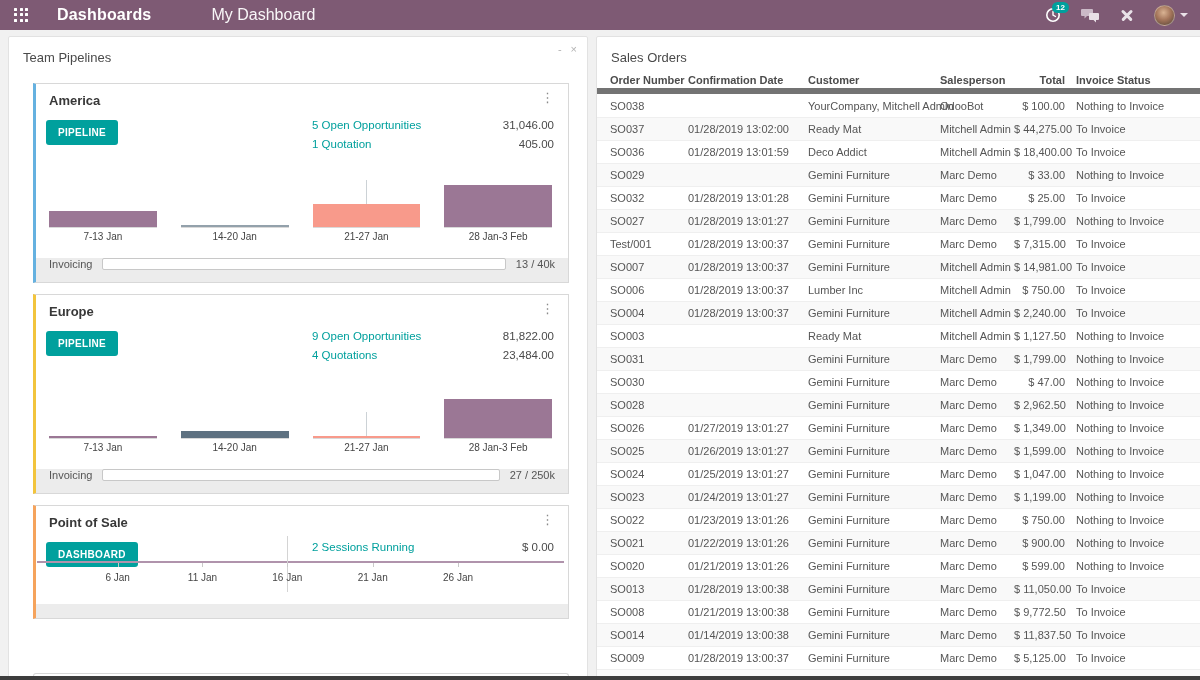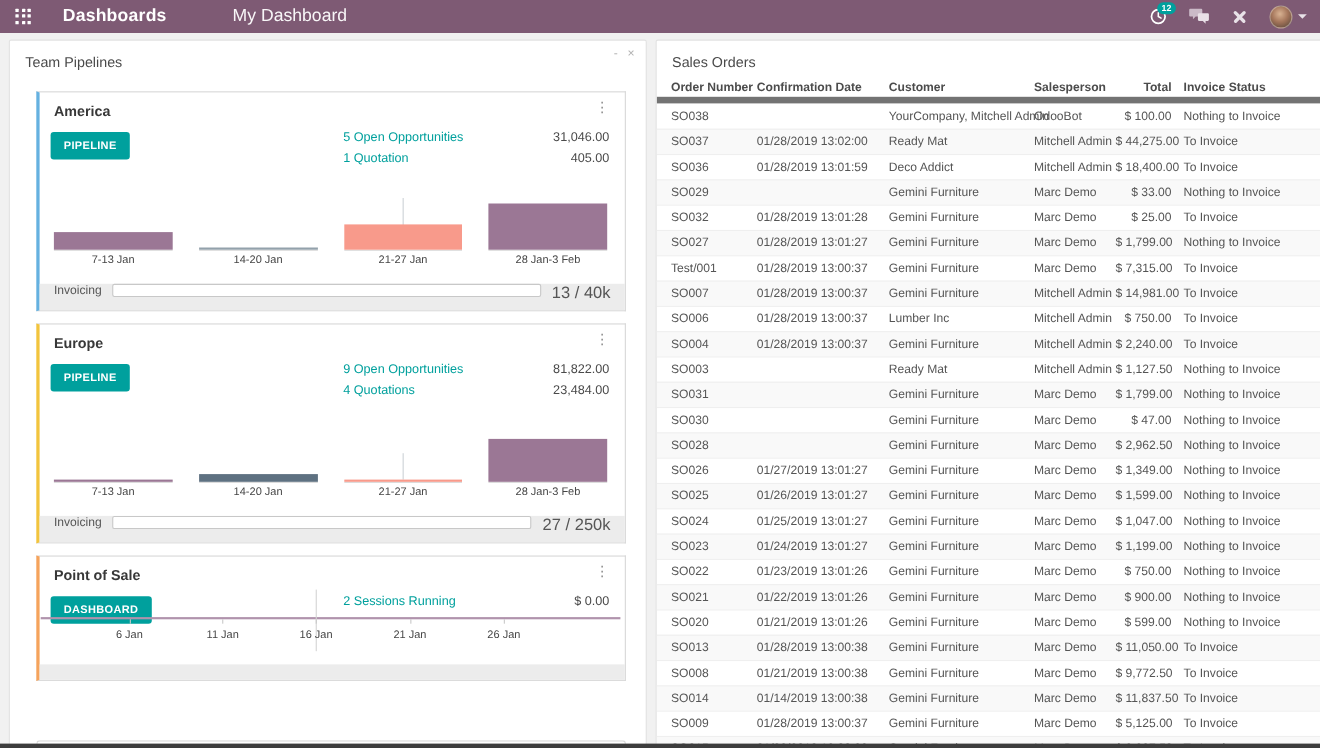--- a/index.html
+++ b/index.html
@@ -8,21 +8,21 @@
   .page { position:relative; width:1200px; height:680px; }
 
   
   .navbar { position:absolute; top:0; left:0; width:1200px; height:30px;
     background:#7e5a74; display:flex; align-items:center; color:#fff; z-index:20; }
   .apps-grid { width:15px; height:15px; margin-left:14px; display:grid;
     grid-template-columns:repeat(3,4px); grid-template-rows:repeat(3,4px); gap:1.5px; cursor:pointer; }
   .apps-grid i { background:#fff; width:3px; height:3px; border-radius:0.5px; }
   .brand { font-size:16px; font-weight:bold; margin-left:28px; letter-spacing:.2px; cursor:pointer; }
   .nav-menu-item { font-size:16px; margin-left:60px; color:rgba(255,255,255,.95); cursor:pointer; }
-  .nav-right { margin-left:auto; display:flex; align-items:flex-start; gap:17px; padding-right:12px; }
+  .nav-right { margin-left:auto; display:flex; align-items:center; gap:17px; padding-right:12px; }
   .nav-ic { position:relative; width:20px; height:20px; display:flex; align-items:center;
     justify-content:center; cursor:pointer; }
   .badge { position:absolute; top:-3px; left:9px; background:#00a09d; color:#fff;
     font-size:8px; font-weight:bold; border-radius:7px; padding:1px 4px; line-height:9px; }
   .tool-x { position:relative; width:16px; height:16px; }
   .tool-x span { position:absolute; top:7px; left:1px; width:14px; height:2.6px;
     background:#e9e2e8; border-radius:2px; }
   .tool-x span:first-child { transform:rotate(45deg); }
   .tool-x span:last-child  { transform:rotate(-45deg); }
   .user { display:flex; align-items:center; gap:5px; cursor:pointer; }
@@ -83,21 +83,21 @@
     font-size:10px; color:#454545; }
   .xhair-line { position:absolute; left:47.5%; top:8px; height:56px; width:1px; background:#d4d4d4; }
 
   
   .card-footer { position:absolute; left:0; right:0; bottom:0; height:24px;
     background:#ececec; display:flex; padding:0 13px; gap:10px; }
   .card-footer .flabel { font-size:11px; color:#555; }
   .progress { flex:1 1 auto; height:12px; background:#fff; border:1px solid #c8c8c8;
     border-radius:2px; overflow:hidden; cursor:pointer; }
   .progress .fill { height:100%; background:#00a09d; width:0; }
-  .card-footer .fval { font-size:15px; color:#555; white-space:nowrap; }
+  .card-footer .fval { font-size:11px; color:#555; white-space:nowrap; }
   .footer-plain { position:absolute; left:0; right:0; bottom:0; height:14px; background:#ececec; }
 
   
   .thead, .trow { display:grid;
     grid-template-columns:78px 120px 132px 74px 51px auto;
     padding-left:13px; padding-right:18px; align-items:center; }
   .thead { height:23px; border-bottom:6px solid #737373; }
   .thead .tcell { font-size:11px; font-weight:bold; color:#4c4c4c; white-space:nowrap; }
   .trow { height:23px; border-top:1px solid #efefef; cursor:pointer; }
   .trow:first-child { border-top:none; }

